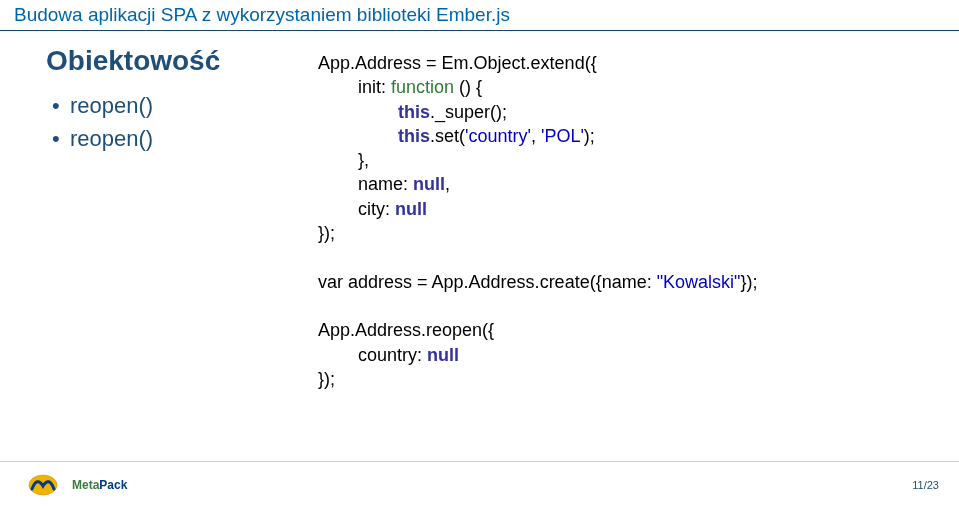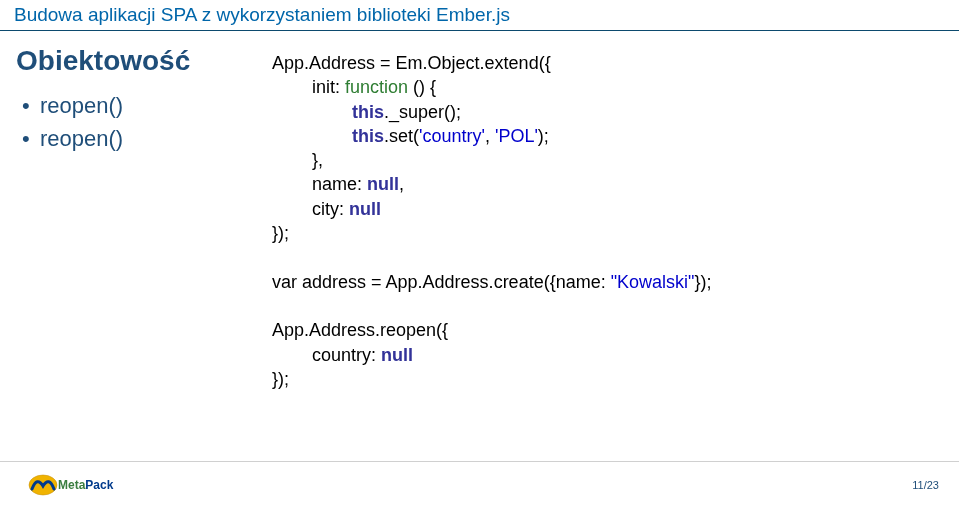--- a/index.html
+++ b/index.html
@@ -19,22 +19,22 @@
       padding: 4px 14px 4px;
       border-bottom: 1px solid #0c4a6e;
     }
     .header-title {
       font-size: 19px;
       color: #0066aa;
       font-weight: normal;
     }
     .content {
       display: flex;
-      padding: 14px 14px 0 16px;
-      gap: 56px;
+      padding: 14px 14px 0 46px;
+      gap: 72px;
     }
     .left-col {
       flex: 0 0 200px;
     }
     .topic-title {
       font-size: 28px;
       color: #1f4e79;
       font-weight: bold;
       margin-bottom: 12px;
     }
@@ -80,21 +80,21 @@
       height: 46px;
       border-top: 1px solid #d0d0d0;
       display: flex;
       align-items: center;
       justify-content: space-between;
       padding: 0 20px 0 28px;
     }
     .logo {
       display: inline-flex;
       align-items: center;
-      gap: 0;
+      gap: 14px;
     }
     .logo-mark {
       width: 30px;
       height: 22px;
       position: relative;
     }
     .logo-mark svg { display:block; }
     .logo-text {
       font-size: 12px;
       font-weight: bold;

